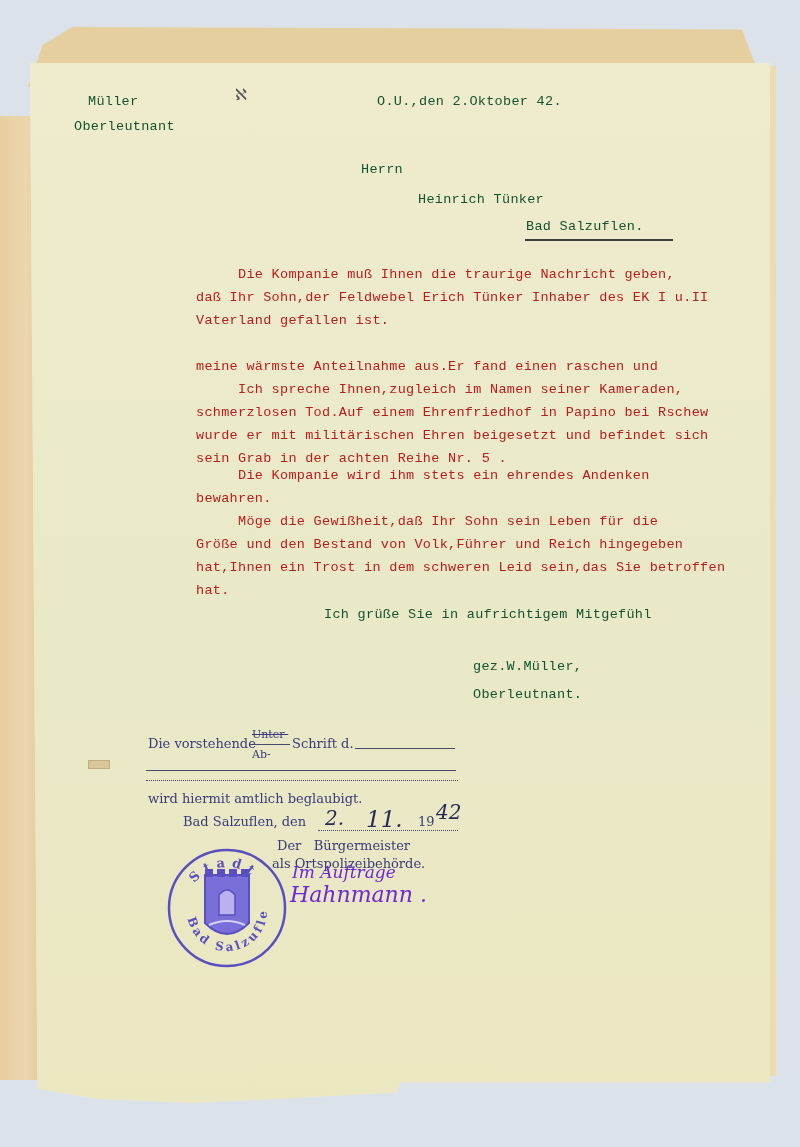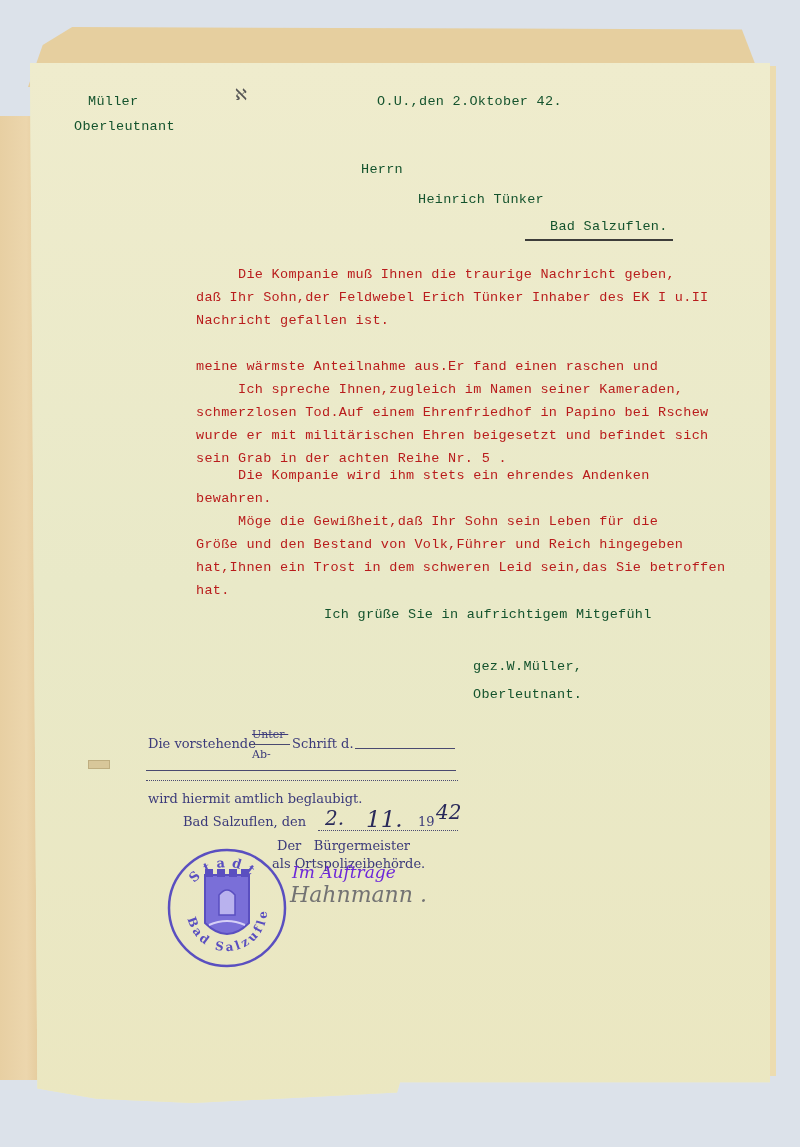--- a/index.html
+++ b/index.html
@@ -114,27 +114,27 @@
 
 <div class="page"></div>
 
 <div class="tw" style="left:88px; top:94px;">Müller</div>
 <div class="tw" style="left:74px; top:119px;">Oberleutnant</div>
 <div class="pencil">ℵ</div>
 <div class="tw" style="left:377px; top:94px;">O.U.,den 2.Oktober 42.</div>
 
 <div class="tw" style="left:361px; top:162px;">Herrn</div>
 <div class="tw" style="left:418px; top:192px;">Heinrich Tünker</div>
-<div class="tw" style="left:526px; top:219px;margin-left:24px;">Bad Salzuflen.</div>
+<div class="tw" style="left:526px; top:219px;">Bad Salzuflen.</div>
 <div class="underline-rule"></div>
 
 <div class="para" style="top:263px;">
   <span class="line">     Die Kompanie muß Ihnen die traurige Nachricht geben,</span>
   <span class="line">daß Ihr Sohn,der Feldwebel Erich Tünker Inhaber des EK I u.II</span>
-  <span class="line">Nachricht gefallen ist.</span>
+  <span class="line">Vaterland gefallen ist.</span>
 </div>
 <div class="para" style="top:355px;">
   <span class="line">meine wärmste Anteilnahme aus.Er fand einen raschen und</span>
   <span class="line">     Ich spreche Ihnen,zugleich im Namen seiner Kameraden,</span>
   <span class="line">schmerzlosen Tod.Auf einem Ehrenfriedhof in Papino bei Rschew</span>
   <span class="line">wurde er mit militärischen Ehren beigesetzt und befindet sich</span>
   <span class="line">sein Grab in der achten Reihe Nr. 5 .</span>
 </div>
 <div class="para" style="top:464px;">
   <span class="line">     Die Kompanie wird ihm stets ein ehrendes Andenken</span>
@@ -163,21 +163,21 @@
 <div class="stamp-text" style="left:148px; top:791px;">wird hiermit amtlich beglaubigt.</div>
 <div class="stamp-text" style="left:183px; top:814px;">Bad Salzuflen, den</div>
 <div class="dotted" style="left:318px; top:830px; width:140px;"></div>
 <div class="hand" style="left:325px; top:806px; font-size:20px;">2.</div>
 <div class="hand" style="left:366px; top:806px; font-size:23px;">11.</div>
 <div class="stamp-text" style="left:418px; top:814px;">19</div>
 <div class="hand" style="left:436px; top:800px; font-size:20px;">42</div>
 <div class="stamp-text" style="left:277px; top:838px;">Der   Bürgermeister</div>
 <div class="stamp-text" style="left:272px; top:856px;">als Ortspolizeibehörde.</div>
 <div class="hand" style="left:292px; top:862px; font-size:17px; color:#6d28d9;">Im Auftrage</div>
-<div class="hand" style="left:290px; top:882px; font-size:22px; color:#737373;">Hahnmann .</div>
+<div class="hand" style="left:290px; top:882px; font-size:22px; color:#6d28d9;">Hahnmann .</div>
 
 <svg class="seal" viewBox="0 0 125 125">
   <defs>
     <path id="arcTop" d="M 22 62 A 40 40 0 0 1 102 62"></path>
     <path id="arcBot" d="M 22 66 A 40 40 0 0 0 102 66"></path>
   </defs>
   <circle cx="62" cy="63" r="58" fill="none" stroke="#5a4fc0" stroke-width="2.5"></circle>
   <text font-family="DejaVu Serif, serif" font-size="13" fill="#5a4fc0" font-weight="bold" letter-spacing="6">
     <textPath href="#arcTop" startOffset="20%">Stadt</textPath>
   </text>

